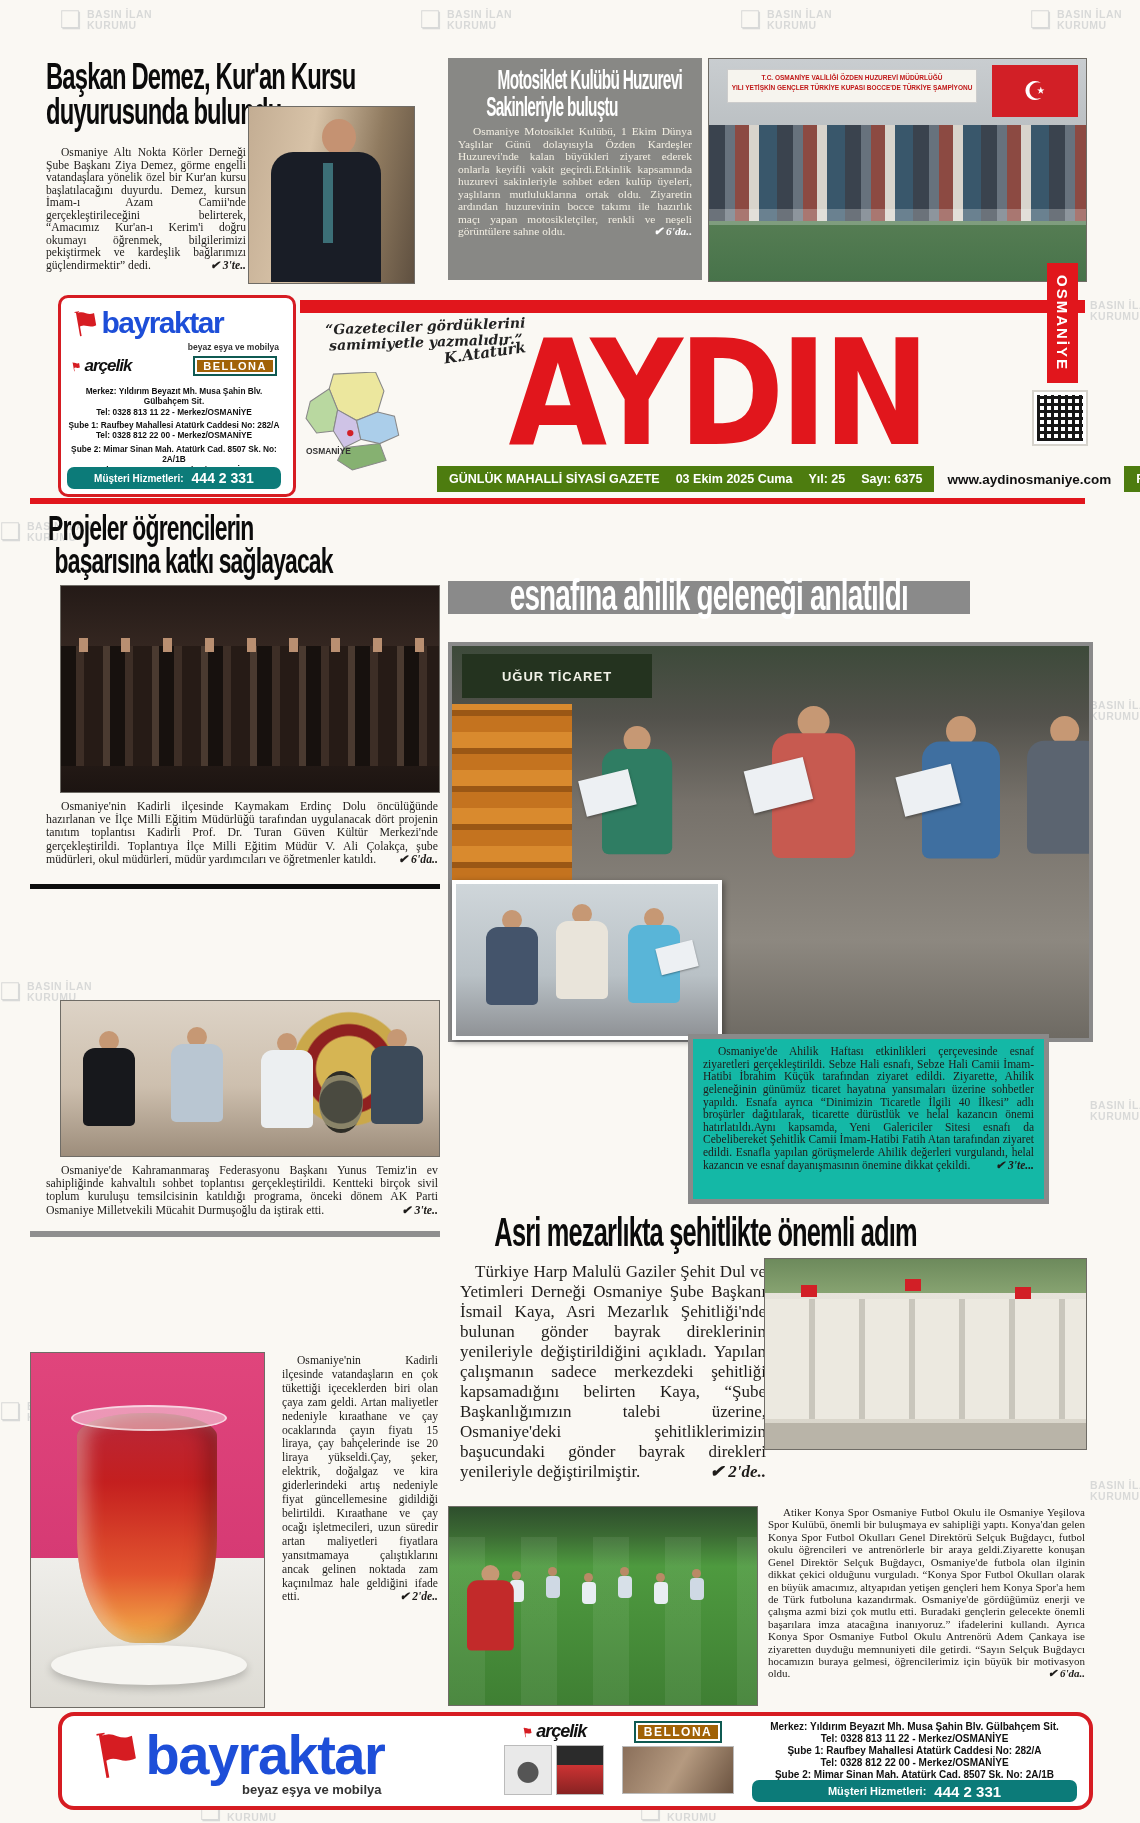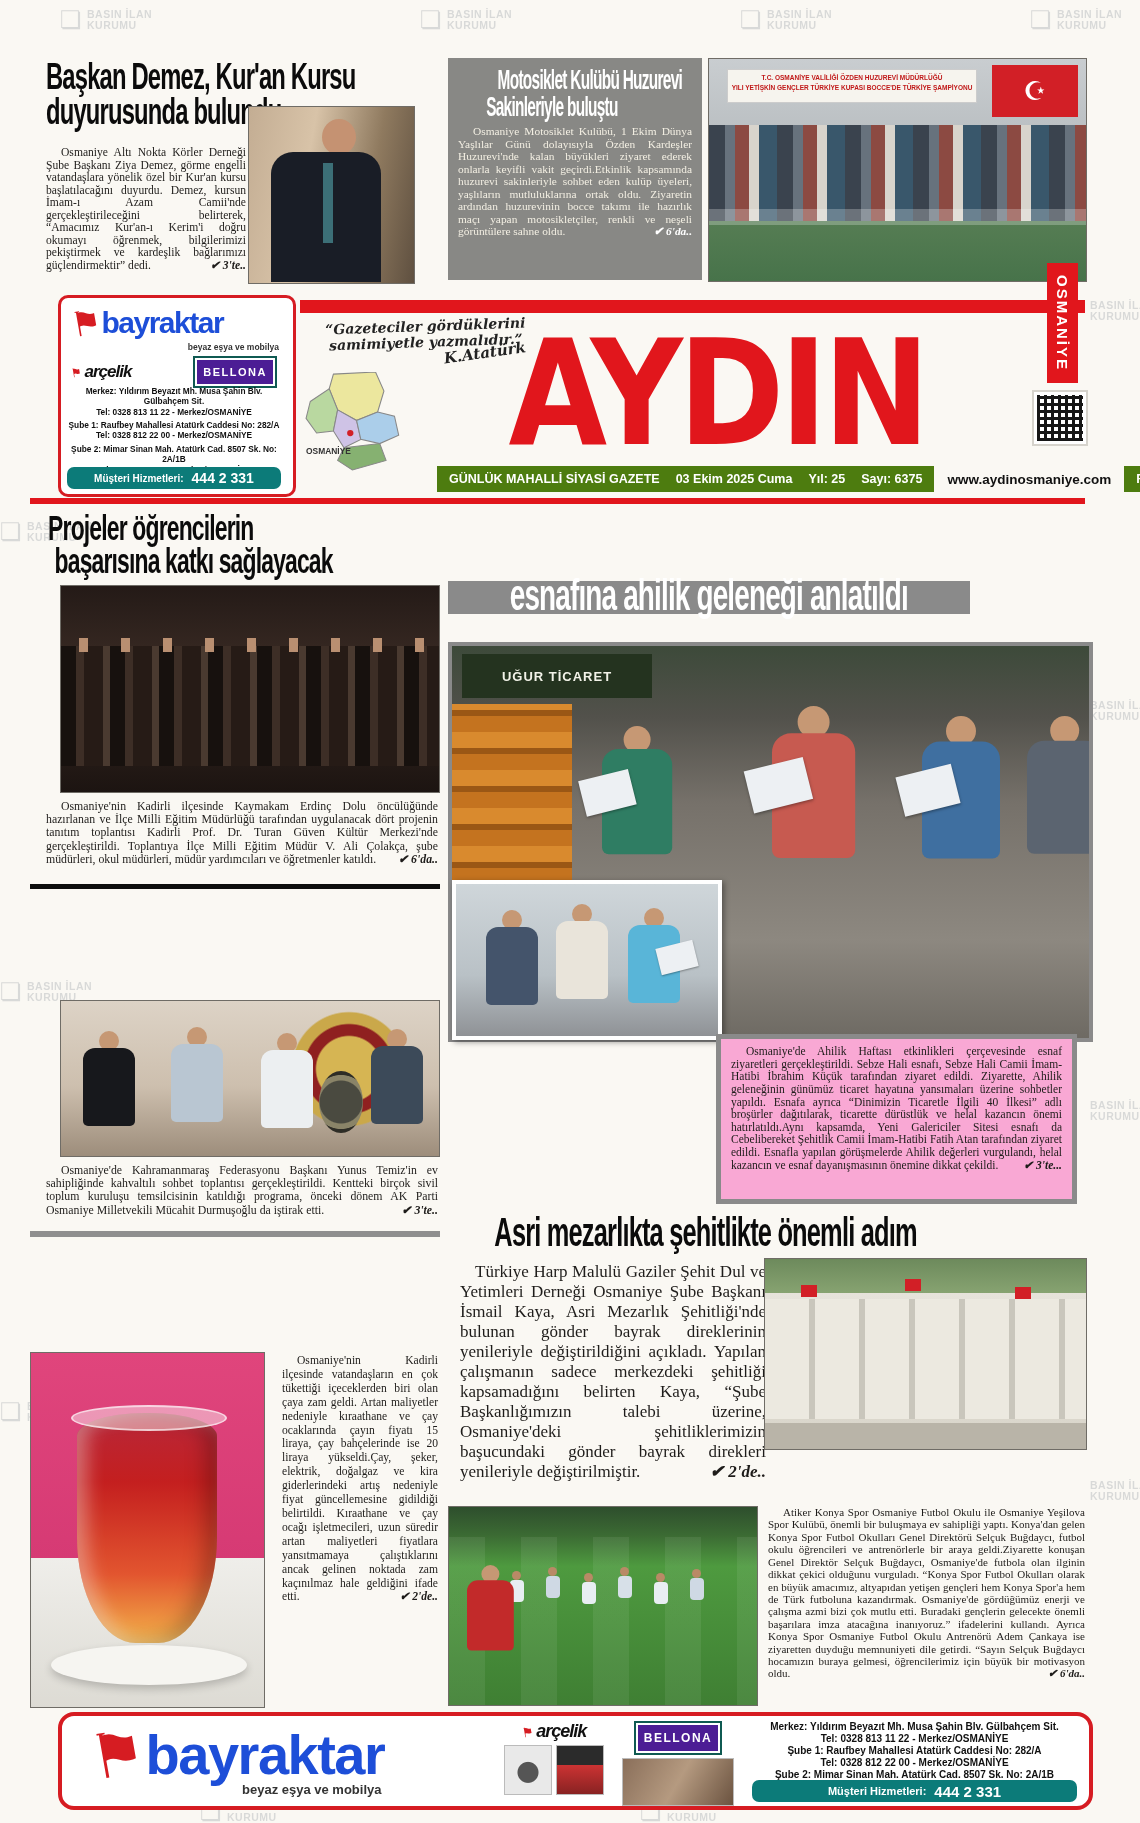--- a/index.html
+++ b/index.html
@@ -53,22 +53,22 @@
   .qr .m{width:100%;height:100%;
      background-image:repeating-linear-gradient(0deg,#161616 0 3px,transparent 3px 7px),
                       repeating-linear-gradient(90deg,#161616 0 3px,transparent 3px 7px);}
   
   .adbox{position:absolute;background:#fff;border:3px solid #d61c22;border-radius:10px;}
   .flagico{display:inline-block;color:#d61c22;transform:rotate(-10deg);line-height:1;
            font-family:"DejaVu Sans",sans-serif;}
   .brandword{font-weight:700;letter-spacing:-1.5px;color:#1d4ed8;}
   .tagline{color:#333;font-weight:700;}
   .arcelik{font-weight:900;font-style:italic;letter-spacing:-1px;color:#101010;}
-  .bellona{background:#4c1d95;color:#fff;font-weight:700;letter-spacing:1.5px;
-           box-shadow:inset 0 0 0 2px #fff;border:2px solid #0f5a52;padding:8px 8px;}
+  .bellona{background:#a16207;color:#fff;font-weight:700;letter-spacing:1.5px;
+           box-shadow:inset 0 0 0 2px #fff;border:2px solid #0f5a52;padding:2px 8px;}
   .addr{font-weight:700;color:#101010;text-align:center;line-height:1.25;}
   .cust{background:#0c7b79;color:#fff;border-radius:7px;display:flex;align-items:center;
         justify-content:center;gap:8px;font-weight:700;}
   .seg, .web, .price{}
 </style>
 </head>
 <body>
 
 <div id="page">
 
@@ -347,21 +347,21 @@
         <div class="h"></div>
         <div class="t" style="background:#e9e4da"></div>
       </div>
     <div class="fig" style="left:172px;top:24px">
         <div class="h"></div>
         <div class="t" style="background:#59b5d8"></div>
         <div class="p" style="left:30px"></div>
       </div>
   </div>
 
-  <div style="position:absolute;left:716px;top:1034px;width:361px;height:170px;background:#f9a8d4;border:5px solid #8a8a8a;box-sizing:border-box;padding:6px 10px">
+  <div style="position:absolute;left:688px;top:1034px;width:361px;height:170px;background:#14b8a6;border:5px solid #8a8a8a;box-sizing:border-box;padding:6px 10px">
     <p class="bp" style="position:relative;left:0;top:0;width:100%;font-size:11.5px;line-height:1.1">
       <span>Osmaniye'de Ahilik Haftası etkinlikleri çerçevesinde esnaf ziyaretleri gerçekleştirildi. Sebze Hali esnafı, Sebze Hali Camii İmam-Hatibi İbrahim Küçük tarafından ziyaret edildi. Ziyarette, Ahilik geleneğinin günümüz ticaret hayatına yansımaları üzerine sohbetler yapıldı.  Esnafa ayrıca “Dinimizin Ticaretle İlgili 40 İlkesi” adlı broşürler dağıtılarak, ticarette dürüstlük ve helal kazancın önemi hatırlatıldı.Aynı kapsamda, Yeni Galericiler Sitesi esnafı da Cebelibereket Şehitlik Camii İmam-Hatibi Fatih Atan tarafından ziyaret edildi.  Esnafla yapılan görüşmelerde Ahilik değerleri vurgulandı, helal kazancın ve esnaf dayanışmasının önemine dikkat çekildi.</span>
       <b class="more">✔ 3'te...</b>
     </p>
   </div>
 
   <div class="hl center" style="left:448px;top:1212px;width:637px">
     <span class="cl" style="font-size:31px;transform:scale(.82,1.3)">Asri mezarlıkta şehitlikte önemli adım</span>
   </div>
   <p class="bp" style="left:460px;top:1262px;width:306px;font-size:17px;line-height:1.18">

